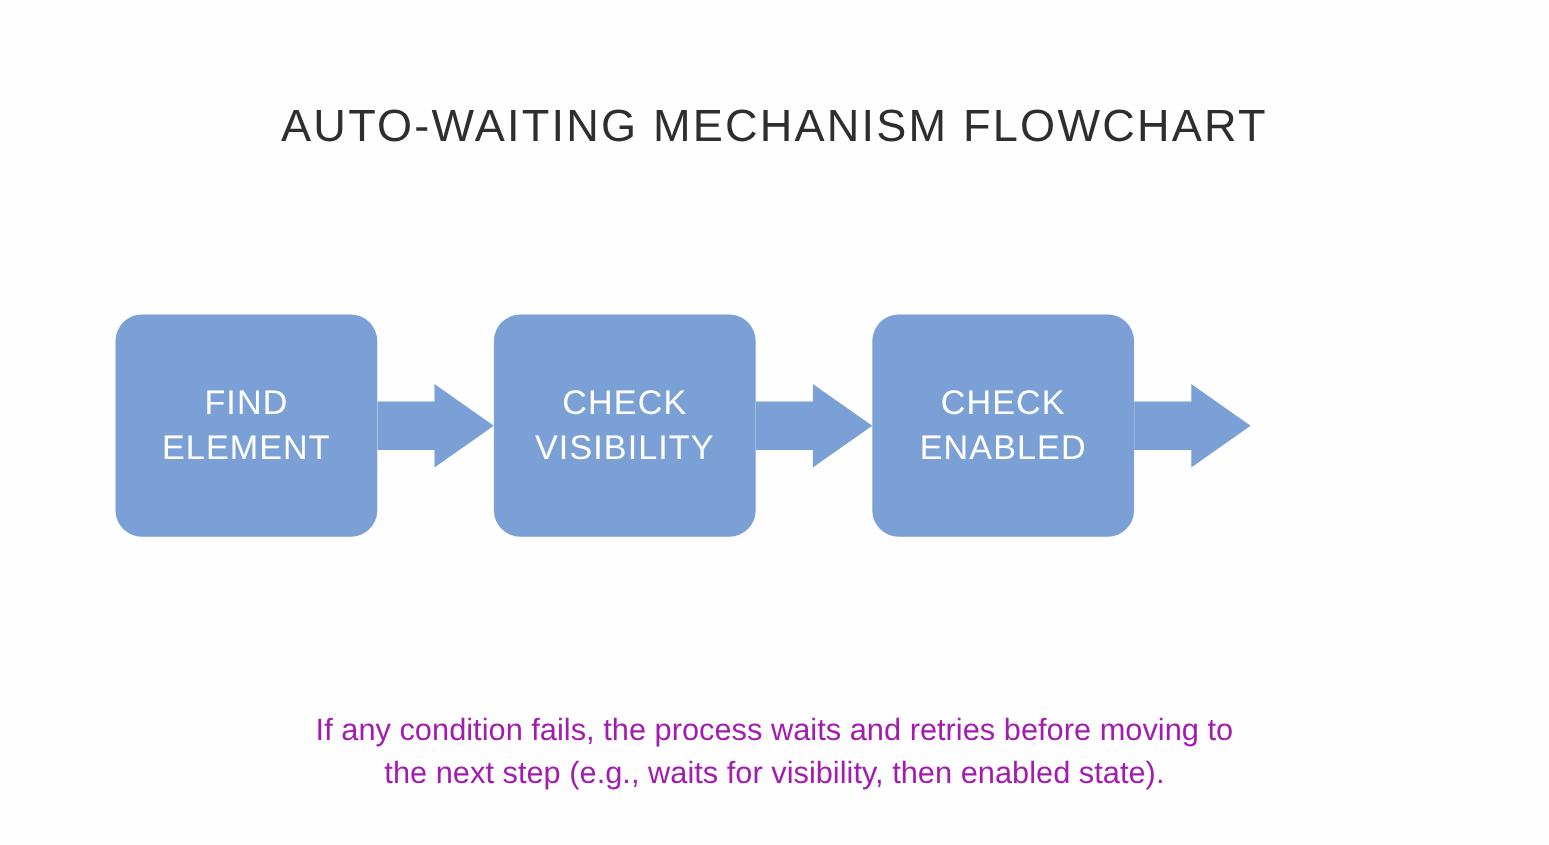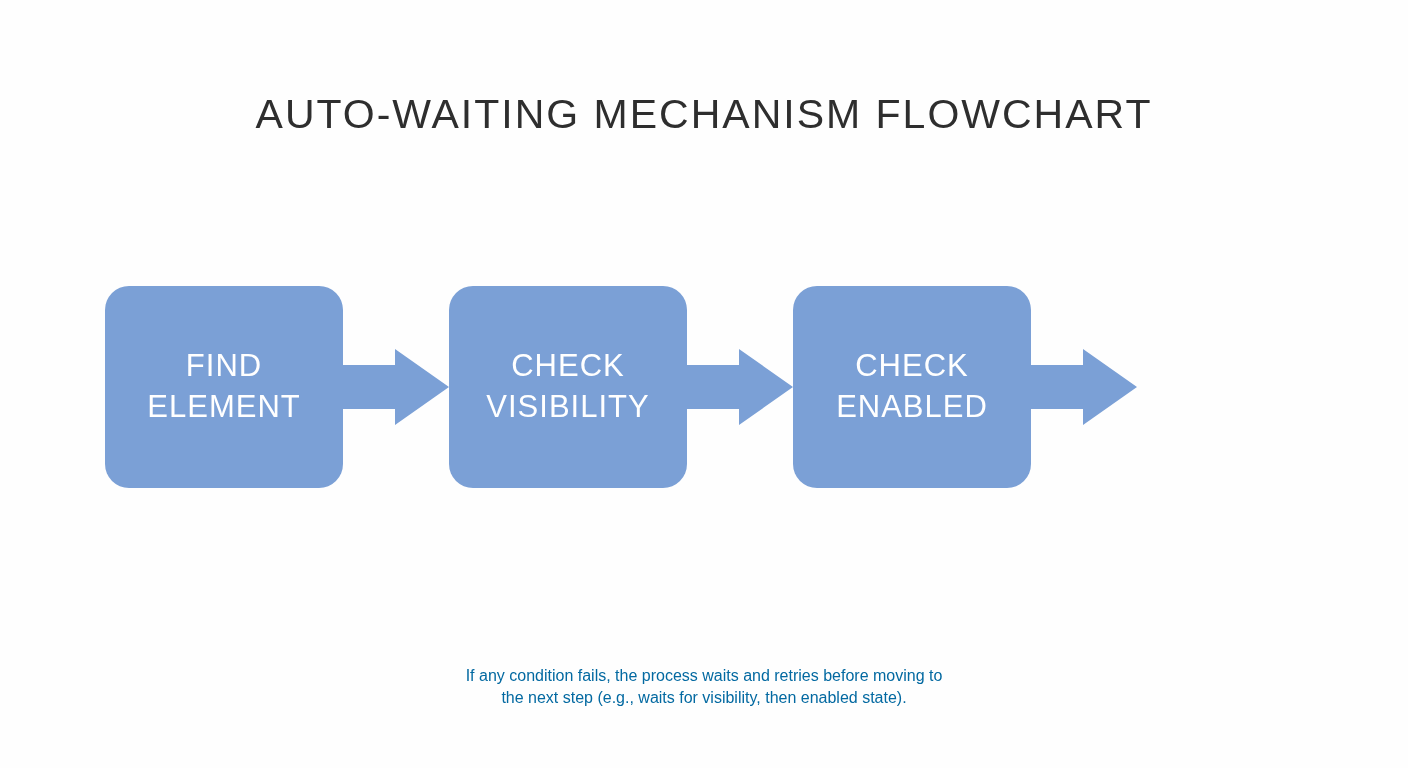--- a/index.html
+++ b/index.html
@@ -46,27 +46,27 @@
     flex: none;
   }
   .arrow {
     width: 106px;
     height: 80px;
     flex: none;
     display: block;
   }
   .caption {
     position: absolute;
-    top: 649px;
+    top: 617px;
     left: 0;
     width: 100%;
     text-align: center;
-    font-size: 16px;
+    font-size: 28px;
     line-height: 1.38;
-    color: #0369a1;
+    color: #a21caf;
     white-space: pre-line;
   }
 </style>
 </head>
 <body>
 
 <h1 class="title">AUTO-WAITING MECHANISM FLOWCHART</h1>
 
 <div class="flow">
   <div class="step" style="background: rgb(123, 160, 214);">FIND

